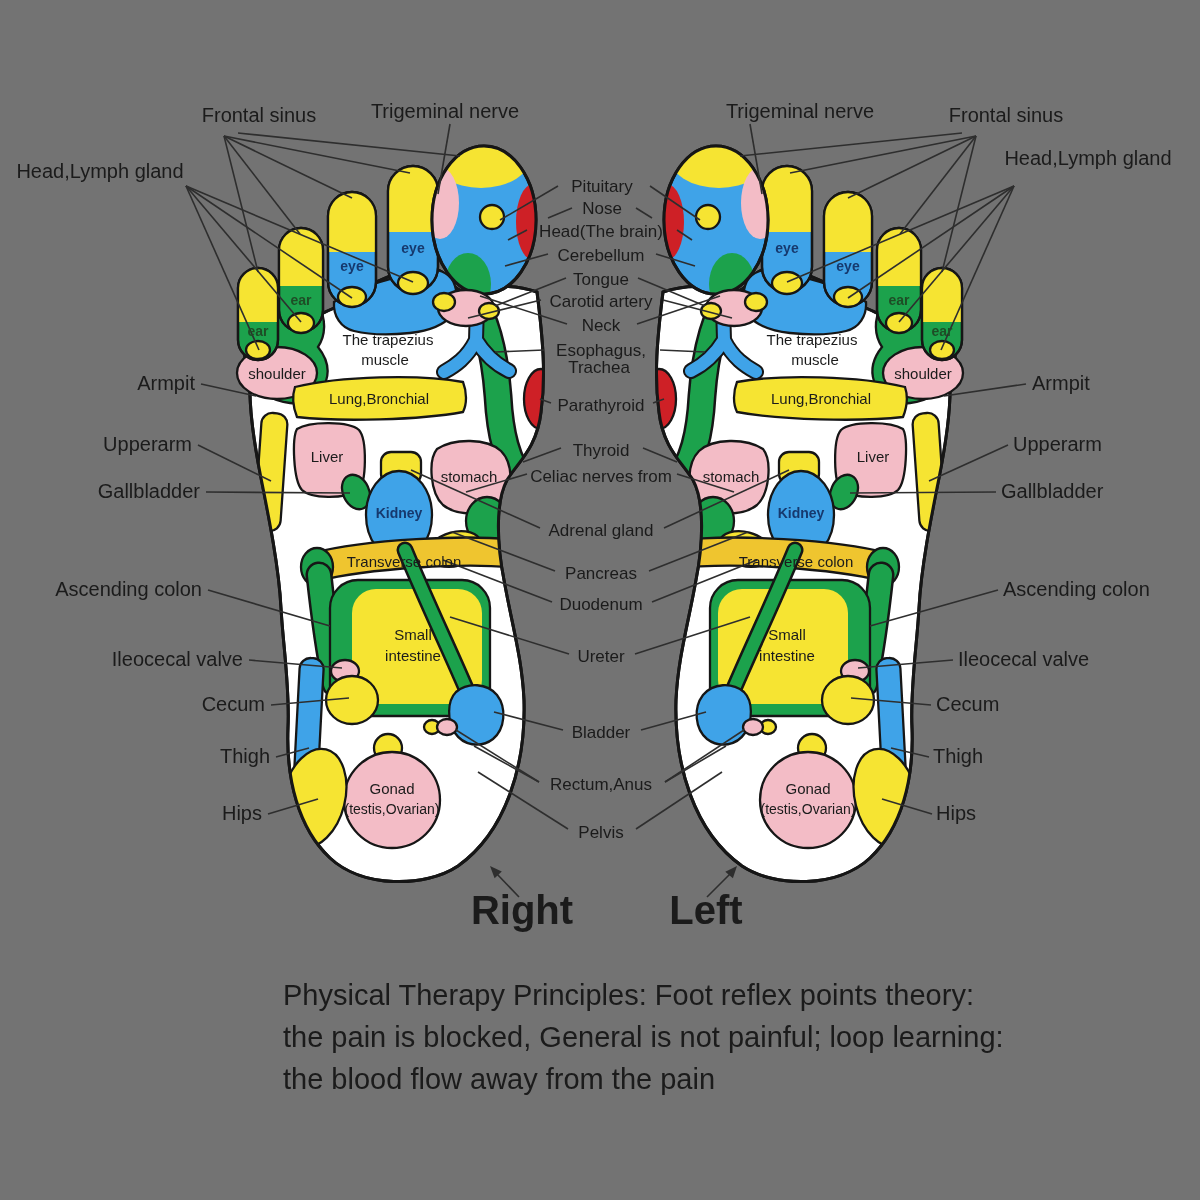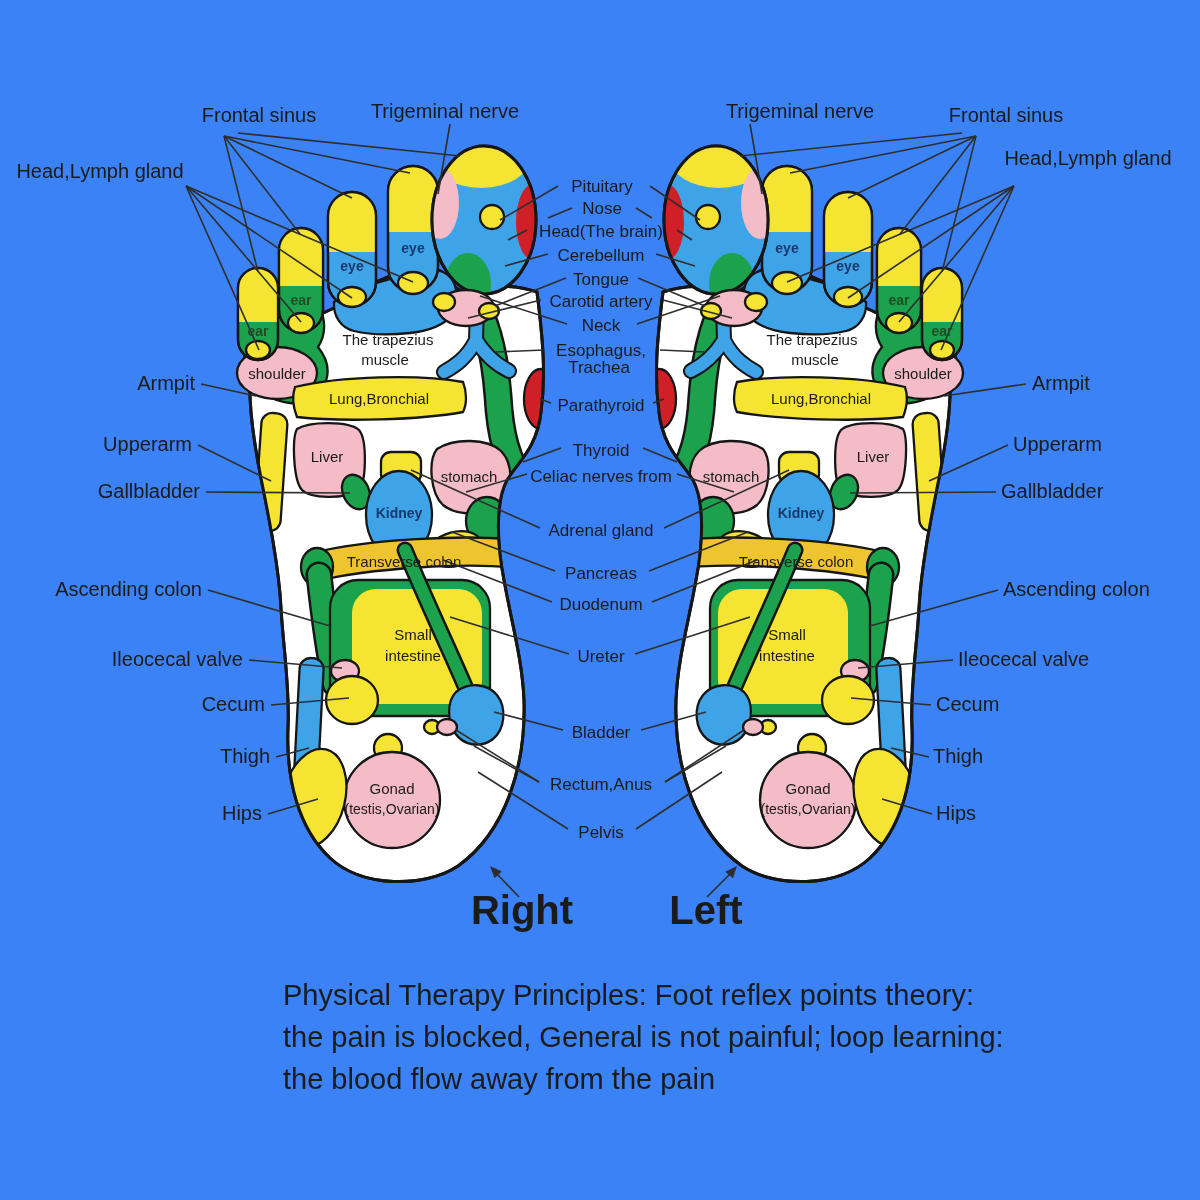--- a/index.html
+++ b/index.html
@@ -1,16 +1,16 @@
 <!DOCTYPE html>
 <html style="--c-yellow: #F6E432; --c-blue: #3FA3E8; --c-green: #1CA24C; --c-pink: #F3BCC6; --c-red: #CE2026; --c-gold: #EFC52F; --c-outline: #161616; --c-leader: #2e2e2e;"><head>
 <meta charset="utf-8">
 <style>
   html,body{margin:0;padding:0;background:#ffffff;}
-  .page{position:relative;width:1200px;height:1200px;background:#3b82f6;overflow:hidden;
+  .page{position:relative;width:1200px;height:1200px;background:#737373;overflow:hidden;
         font-family:"Liberation Sans", sans-serif;}
   svg text{font-family:"Liberation Sans", sans-serif;fill:#1b1b1b;}
   
   .fy{fill:var(--c-yellow,#F6E432);} .fb{fill:var(--c-blue,#3FA3E8);}
   .fg{fill:var(--c-green,#1CA24C);} .fp{fill:var(--c-pink,#F3BCC6);}
   .fr{fill:var(--c-red,#CE2026);}  .fgo{fill:var(--c-gold,#EFC52F);}
   .fw{fill:#ffffff;}
   .ot{stroke:var(--c-outline,#161616);stroke-width:2.3;}
   .ot3{stroke:var(--c-outline,#161616);stroke-width:3;}
   .none{fill:none;}

